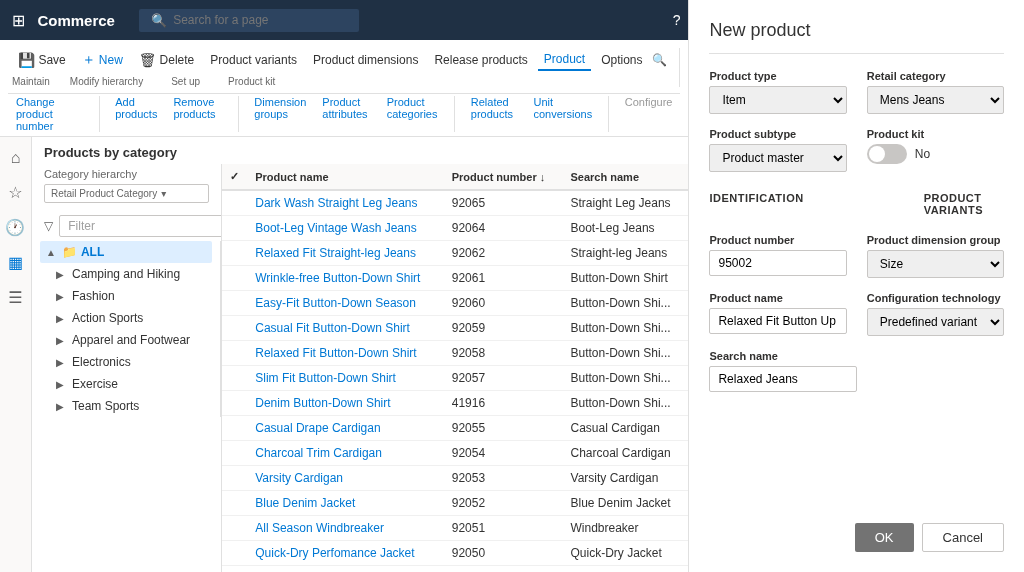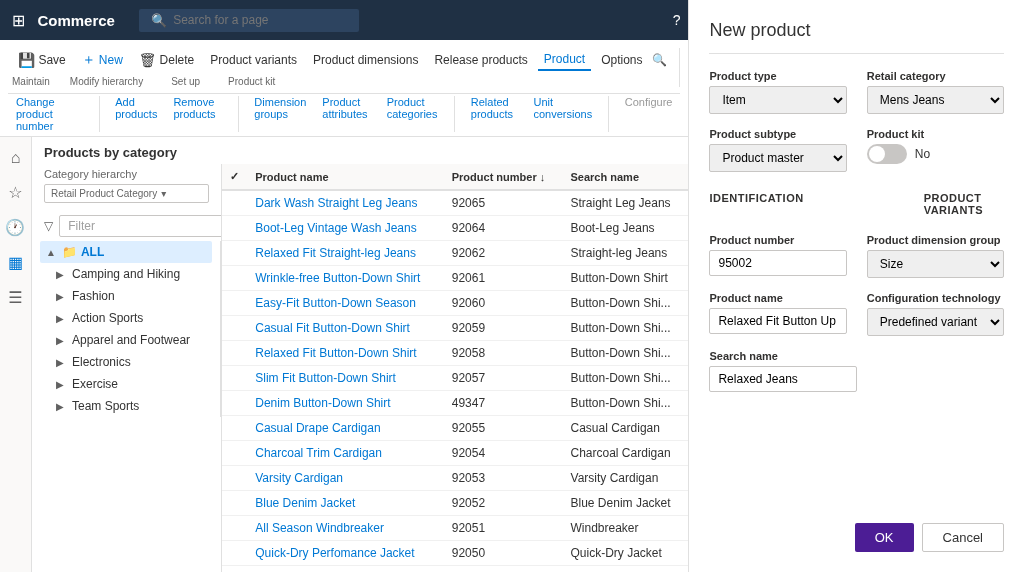--- a/index.html
+++ b/index.html
@@ -67,21 +67,21 @@
     .form-row { display: flex; gap: 20px; margin-bottom: 14px; }
     .form-group { flex: 1; display: flex; flex-direction: column; gap: 4px; }
     .form-label { font-size: 11px; color: #323130; font-weight: 600; }
     .form-input { border: 1px solid #c8c6c4; border-radius: 2px; padding: 5px 8px; font-size: 12px; outline: none; width: 100%; }
     .toggle-row { display: flex; align-items: center; gap: 8px; }
     .toggle { width: 40px; height: 20px; background: #c8c6c4; border-radius: 10px; position: relative; cursor: pointer; }
     .toggle-knob { width: 16px; height: 16px; background: #fff; border-radius: 50%; position: absolute; top: 2px; left: 2px; transition: left 0.2s; }
     .toggle-label { font-size: 12px; color: #333; }
     .section-header { font-size: 11px; font-weight: 700; color: #323130; text-transform: uppercase; margin: 6px 0 10px; letter-spacing: 0.5px; }
     .form-bottom { margin-top: auto; display: flex; justify-content: flex-end; gap: 8px; padding-top: 20px; }
-    .btn-ok { background: #4c1d95; color: #fff; border: none; padding: 6px 20px; font-size: 13px; cursor: pointer; border-radius: 2px; }
+    .btn-ok { background: #737373; color: #fff; border: none; padding: 6px 20px; font-size: 13px; cursor: pointer; border-radius: 2px; }
     .btn-cancel { background: #fff; color: #333; border: 1px solid #c8c6c4; padding: 6px 20px; font-size: 13px; cursor: pointer; border-radius: 2px; }
   </style>
 </head>
 <body>
 
 <div class="app-container">
 
   <div class="left-panel">
 
     <div class="top-bar">
@@ -273,21 +273,21 @@
                   </tr>
                   <tr>
                     <td style="text-align: center;"></td>
                     <td><a class="product-link">Slim Fit Button-Down Shirt</a></td>
                     <td>92057</td>
                     <td>Button-Down Shi...</td>
                   </tr>
                   <tr>
                     <td style="text-align: center;"></td>
                     <td><a class="product-link">Denim Button-Down Shirt</a></td>
-                    <td>49347</td>
+                    <td>41916</td>
                     <td>Button-Down Shi...</td>
                   </tr>
                   <tr>
                     <td style="text-align: center;"></td>
                     <td><a class="product-link">Casual Drape Cardigan</a></td>
                     <td>92055</td>
                     <td>Casual Cardigan</td>
                   </tr>
                   <tr>
                     <td style="text-align: center;"></td>

